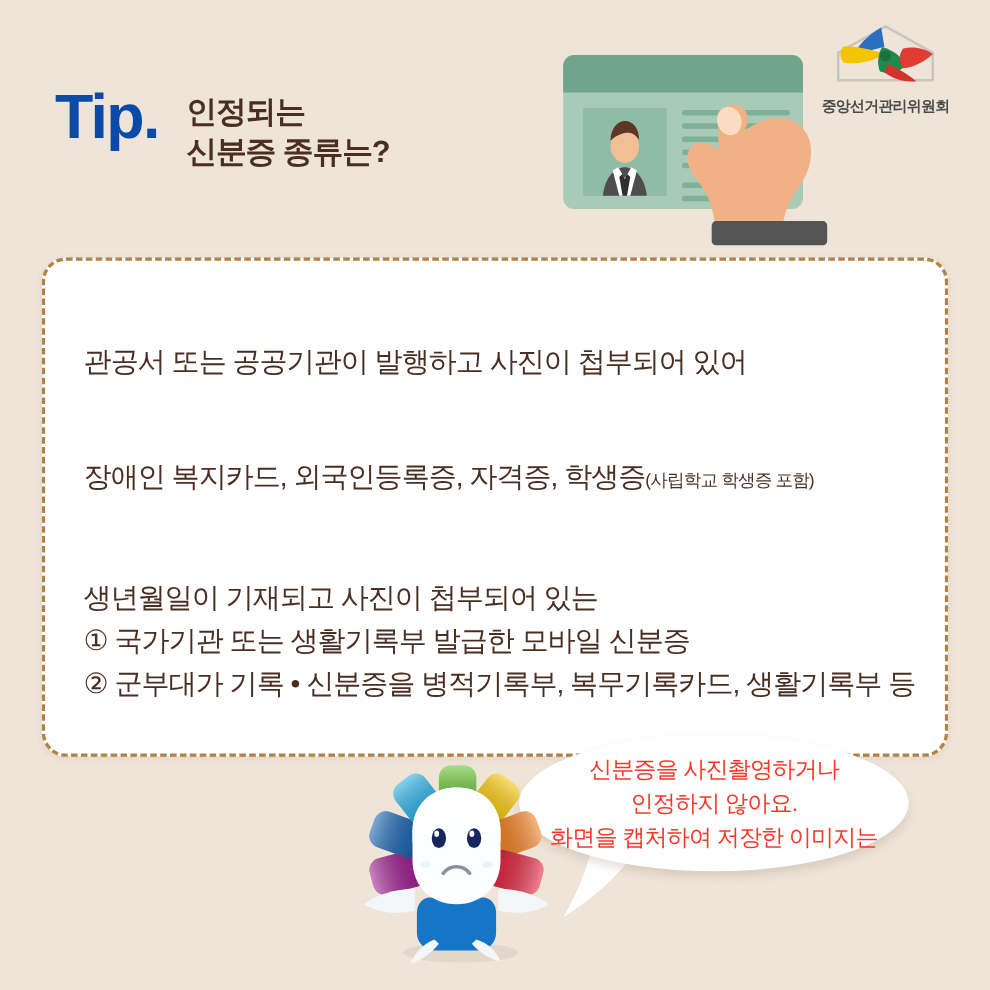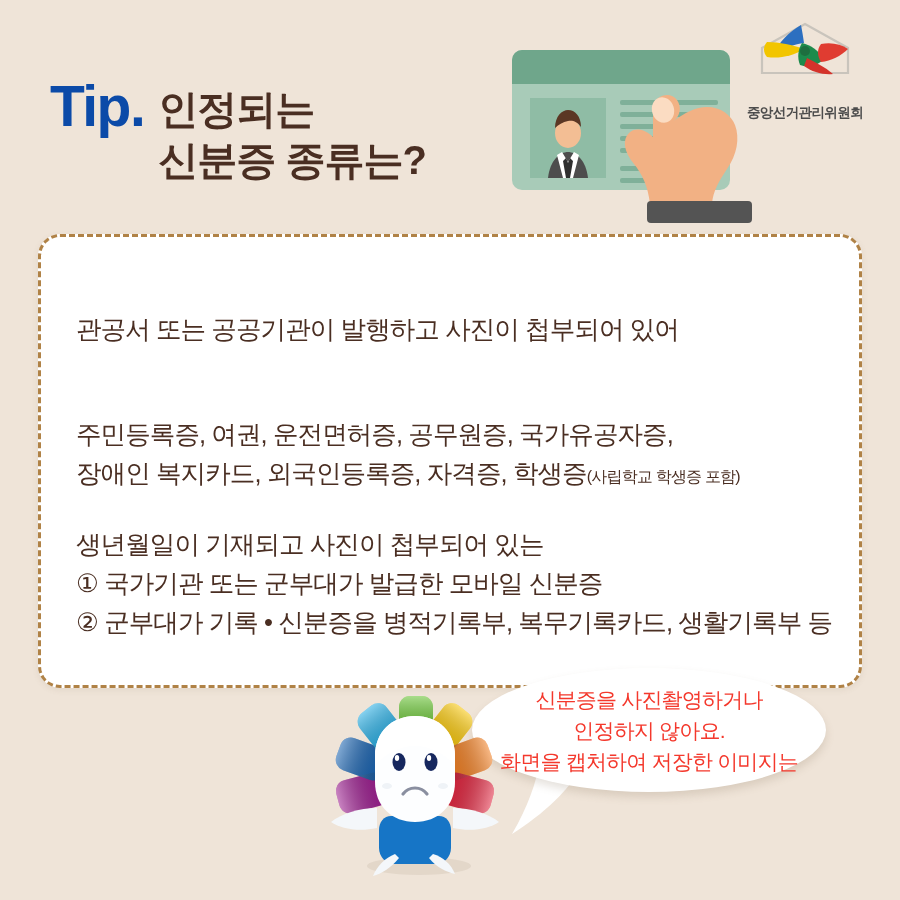--- a/index.html
+++ b/index.html
@@ -23,35 +23,36 @@
     overflow: hidden;
   }
 
   
   .title-block {
     position: absolute;
     left: 50px;
     top: 78px;
     display: flex;
     align-items: flex-start;
+    gap: 11px;
   }
   .tip-word {
     font-size: 57px;
     font-weight: bold;
     color: #0B4AA8;
     line-height: 1.0;
     letter-spacing: -1.5px;
     margin-right: 14px;
     white-space: nowrap;
   }
   .title-lines {
     margin-top: 6px;
   }
   .title-line {
-    font-size: 40px;
+    font-size: 28px;
     font-weight: bold;
     color: #4A2E22;
     line-height: 1.28;
     letter-spacing: -1px;
     white-space: nowrap;
   }
 
   
   .logo-wrap {
     position: absolute;
@@ -60,21 +61,21 @@
     width: 150px;
     text-align: center;
   }
   .logo-mark {
     width: 120px;
     height: 66px;
     margin: 0 auto;
     display: block;
   }
   .logo-caption {
-    margin-top: 20px;
+    margin-top: 4px;
     font-size: 13.5px;
     font-weight: bold;
     color: #4B4B4B;
     letter-spacing: -0.6px;
     white-space: nowrap;
   }
 
   
   .idcard-illu {
     position: absolute;
@@ -226,27 +227,26 @@
     <rect x="157" y="183" width="105" height="22" rx="4" fill="#545454"></rect>
   </svg>
 
   <div class="content-box">
 
     <div class="para p1">
       <div class="line">관공서 또는 공공기관이 발행하고 사진이 첩부되어 있어</div>
     </div>
 
     <div class="para p2">
-      <div class="line">주민등록증, 여권, 운전면허증, 공무원증, 국가유공자증,</div>
       <div class="line"><span>장애인 복지카드, 외국인등록증, 자격증, 학생증</span><span class="small-note">(사립학교 학생증 포함)</span></div>
     </div>
 
     <div class="para p3">
       <div class="line">생년월일이 기재되고 사진이 첩부되어 있는</div>
-      <div class="line">① 국가기관 또는 군부대가 발급한 모바일 신분증</div>
+      <div class="line">① 국가기관 또는 생활기록부 발급한 모바일 신분증</div>
       <div class="line">② 군부대가 기록 • 신분증을 병적기록부, 복무기록카드, 생활기록부 등</div>
     </div>
 
   </div>
 
   <svg class="bubble-tail" viewBox="0 0 180 110">
     <path d="M152 6 C140 40 110 70 72 94 C92 60 100 30 101 8 Z" fill="#FFFFFF"></path>
   </svg>
 
   <div class="bubble">

